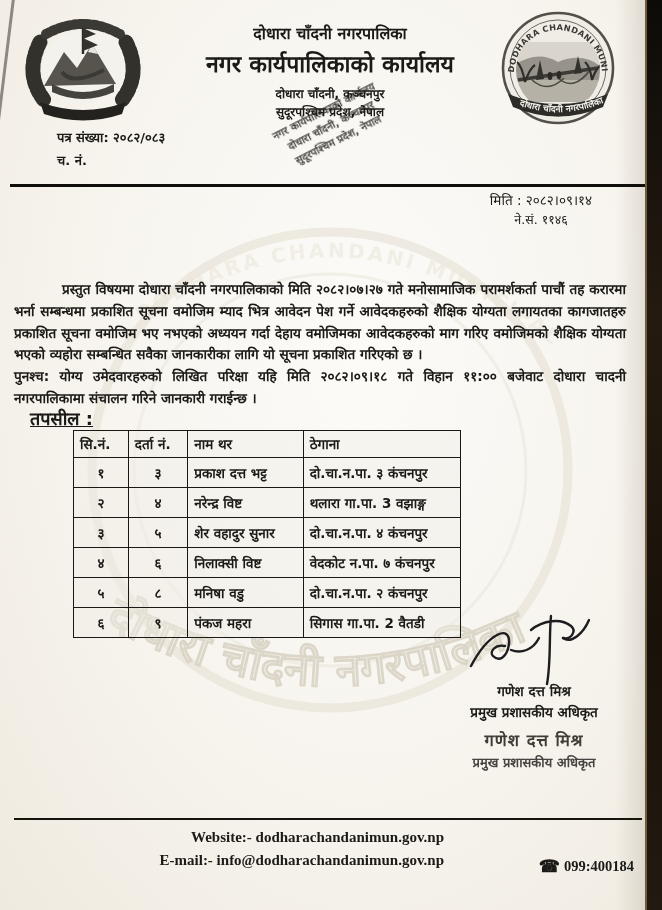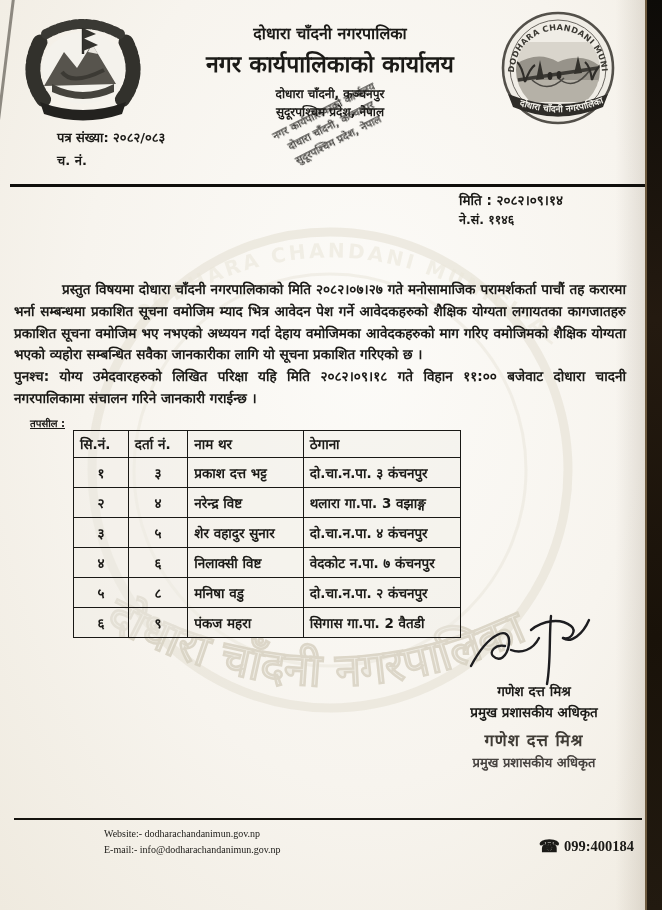--- a/index.html
+++ b/index.html
@@ -26,30 +26,30 @@
   .header{left:150px;top:22px;width:360px;text-align:center;z-index:1;}
   .header .l1{font-size:16px;font-weight:700;}
   .header .l2{font-size:23px;font-weight:700;margin-top:3px;}
   .header .l3{font-size:12px;font-weight:700;margin-top:6px;}
   .header .l4{font-size:12px;font-weight:700;margin-top:1px;}
   .received-stamp{left:246px;top:102px;width:170px;text-align:center;z-index:3;
     transform:rotate(-27deg);font-size:10.5px;font-weight:700;line-height:1.5;
     color:#201f1c;opacity:.82;filter:blur(.45px);}
   .refblock{left:57px;top:126px;font-size:13px;font-weight:600;line-height:1.8;z-index:2;}
   .main-rule{left:10px;top:184px;width:637px;height:3px;background:#0f0e0b;z-index:2;}
-  .dateblock{right:13px;top:191px;width:190px;font-weight:700;z-index:2;}
+  .dateblock{right:26px;top:191px;width:190px;text-align:center;font-weight:400;z-index:2;}
   .dateblock .d1{font-size:13.5px;}
   .dateblock .d2{font-size:12.5px;margin-top:2px;}
   
   .subject{left:0;top:246px;width:648px;text-align:center;font-size:15px;font-weight:700;z-index:2;}
   .body-text{left:14px;top:279px;width:612px;font-size:13.6px;font-weight:600;
     line-height:1.6;text-align:justify;z-index:2;}
   .body-text p{margin:0;}
   .body-text .p1{text-indent:48px;}
-  .tapasil{left:30px;top:416px;font-size:10px;font-weight:700;text-decoration:underline;z-index:2;}
+  .tapasil{left:30px;top:406px;font-size:18px;font-weight:700;text-decoration:underline;z-index:2;}
   
   table.applicants{position:absolute;left:73px;top:430px;width:388px;border-collapse:collapse;z-index:2;
     background:rgba(240,237,230,.45);}
   table.applicants th,table.applicants td{border:1.6px solid #191815;font-size:13.5px;
     font-weight:700;padding:2px 6px;white-space:nowrap;}
   table.applicants th{text-align:left;height:22px;}
   table.applicants td{height:25px;}
   .c1{width:50px;text-align:center;}
   .c2{width:54px;text-align:center;}
   .c3{width:118px;text-align:left;}
@@ -57,23 +57,23 @@
   
   .sig-block{left:418px;top:610px;width:232px;text-align:center;z-index:2;}
   .sig-svg{display:block;margin:0 auto -6px auto;}
   .sig-name{font-size:13.5px;font-weight:700;}
   .sig-title{font-size:13.5px;font-weight:700;margin-top:3px;}
   .stamp-name{font-size:16.5px;font-weight:700;color:#403c36;letter-spacing:1px;
     filter:blur(.5px);margin-top:7px;}
   .stamp-title{font-size:13px;font-weight:700;color:#474340;filter:blur(.4px);margin-top:2px;}
   
   .footer-rule{left:14px;top:818px;width:628px;height:2px;background:#15130e;z-index:2;}
-  .footer{left:104px;top:826px;width:340px;text-align:left;z-index:2;
-    font-family:"Liberation Serif",serif;font-weight:400;font-size:10px;line-height:1.55;}
-  .phone{right:28px;top:836px;font-family:"Liberation Serif",serif;font-weight:700;
+  .footer{left:104px;top:826px;width:340px;text-align:right;z-index:2;
+    font-family:"Liberation Serif",serif;font-weight:700;font-size:15px;line-height:1.55;}
+  .phone{right:28px;top:856px;font-family:"Liberation Serif",serif;font-weight:700;
     font-size:14.5px;z-index:2;}
   .phone .ph-icon{font-size:17px;vertical-align:-1px;margin-right:4px;}
 </style>
 </head>
 <body>
 
 <div class="page">
 
   <svg class="watermark" width="662" height="910" viewBox="0 0 662 910">
     <circle cx="330" cy="470" r="238" fill="none" stroke="#e7e2d6" stroke-width="9" opacity=".65"></circle>

